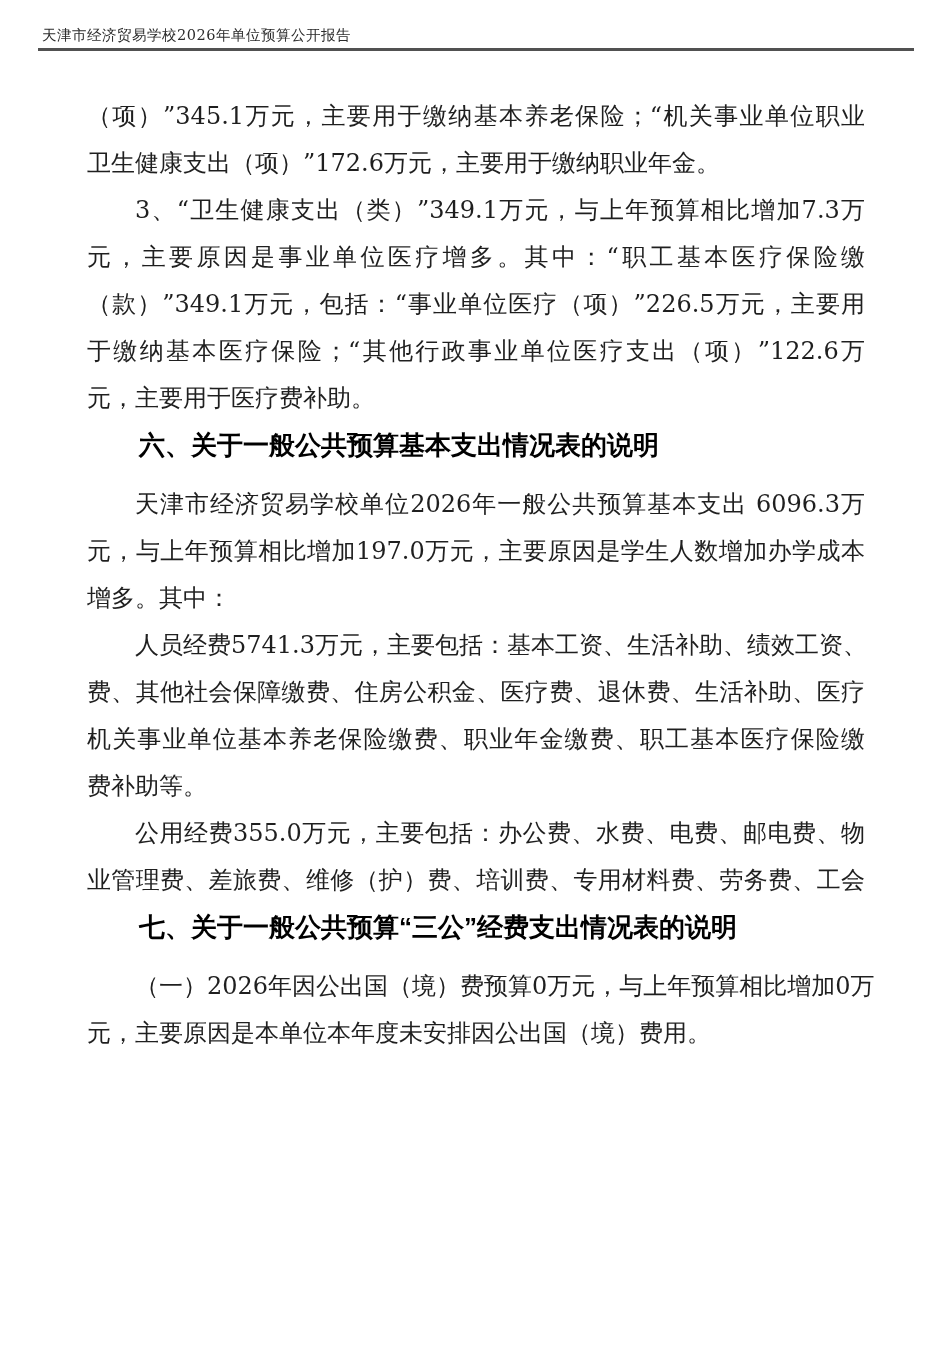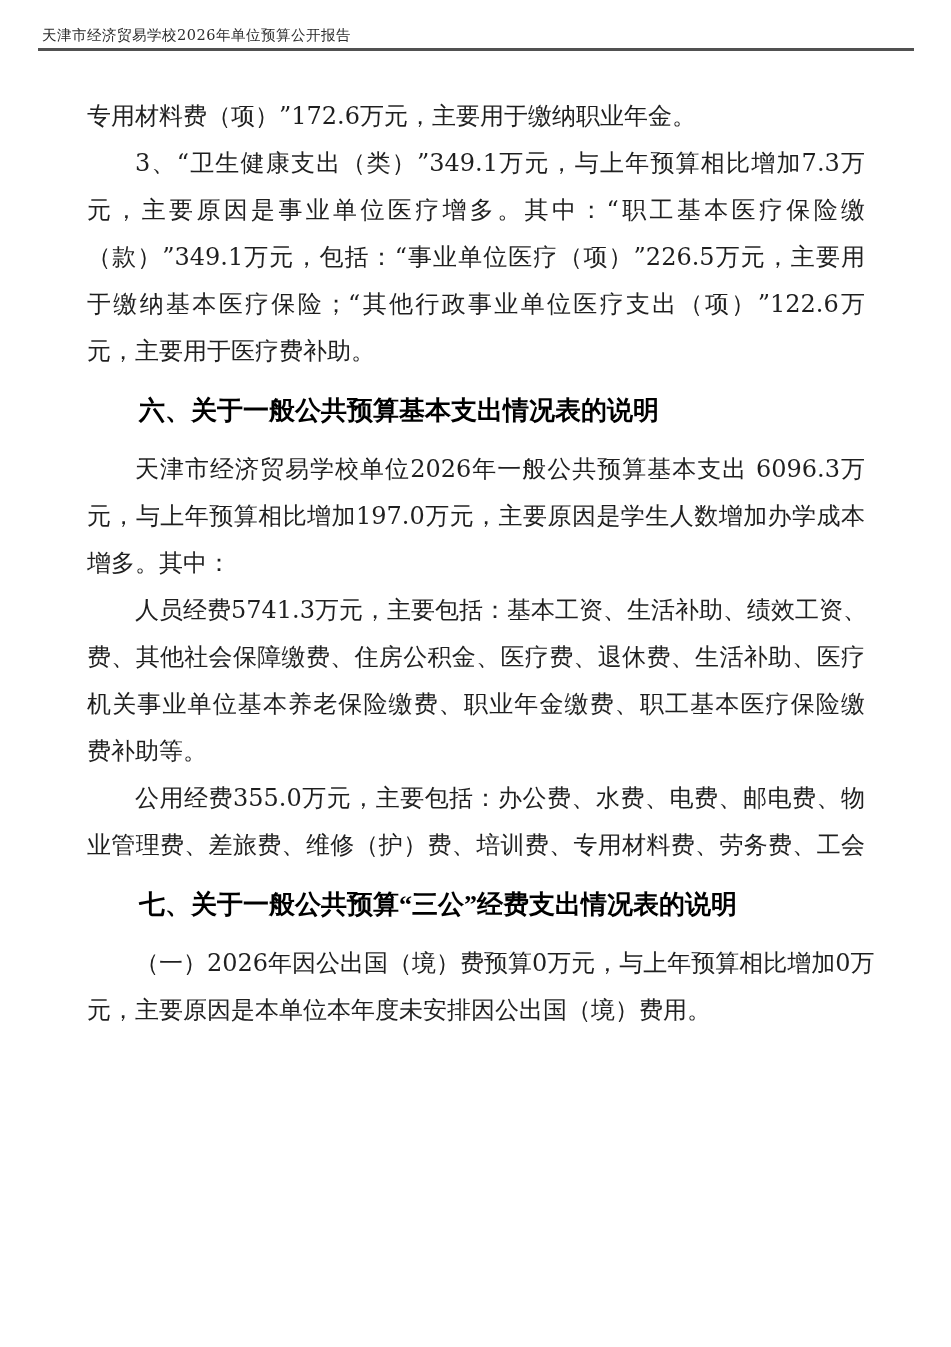--- a/index.html
+++ b/index.html
@@ -44,26 +44,26 @@
     text-align-last: justify;
     white-space: nowrap;
   }
   .pline.last {
     text-align-last: left;
   }
   .pline.ind {
     text-indent: 48px;
   }
   .sec-heading {
-    font-family: Liberation Serif, serif;
+    font-family: Liberation Sans, sans-serif;
     font-weight: 700;
     font-size: 26px;
     line-height: 47px;
     padding-left: 52px;
-    margin-top: 12px;
+    margin-top: 0;
     margin-bottom: 12px;
     color: #000000;
     white-space: nowrap;
   }
   .page-footer {
     position: absolute;
     top: 1306px;
     left: 0;
     width: 951px;
     text-align: center;
@@ -77,21 +77,22 @@
 
 <div class="page">
 
   <div class="page-header-title">天津市经济贸易学校2026年单位预算公开报告</div>
 
   <div class="header-rule"></div>
 
   <div class="doc-body">
 
     <div>
-      <div class="pline last">专用材料费（项）”172.6万元，主要用于缴纳职业年金。</div>
+      <div class="pline">（项）”345.1万元，主要用于缴纳基本养老保险；“机关事业单位职业</div>
+      <div class="pline last">卫生健康支出（项）”172.6万元，主要用于缴纳职业年金。</div>
     </div>
 
     <div>
       <div class="pline ind">3、“卫生健康支出（类）”349.1万元，与上年预算相比增加7.3万</div>
       <div class="pline">元，主要原因是事业单位医疗增多。其中：“职工基本医疗保险缴</div>
       <div class="pline">（款）”349.1万元，包括：“事业单位医疗（项）”226.5万元，主要用</div>
       <div class="pline">于缴纳基本医疗保险；“其他行政事业单位医疗支出（项）”122.6万</div>
       <div class="pline last">元，主要用于医疗费补助。</div>
     </div>
 

